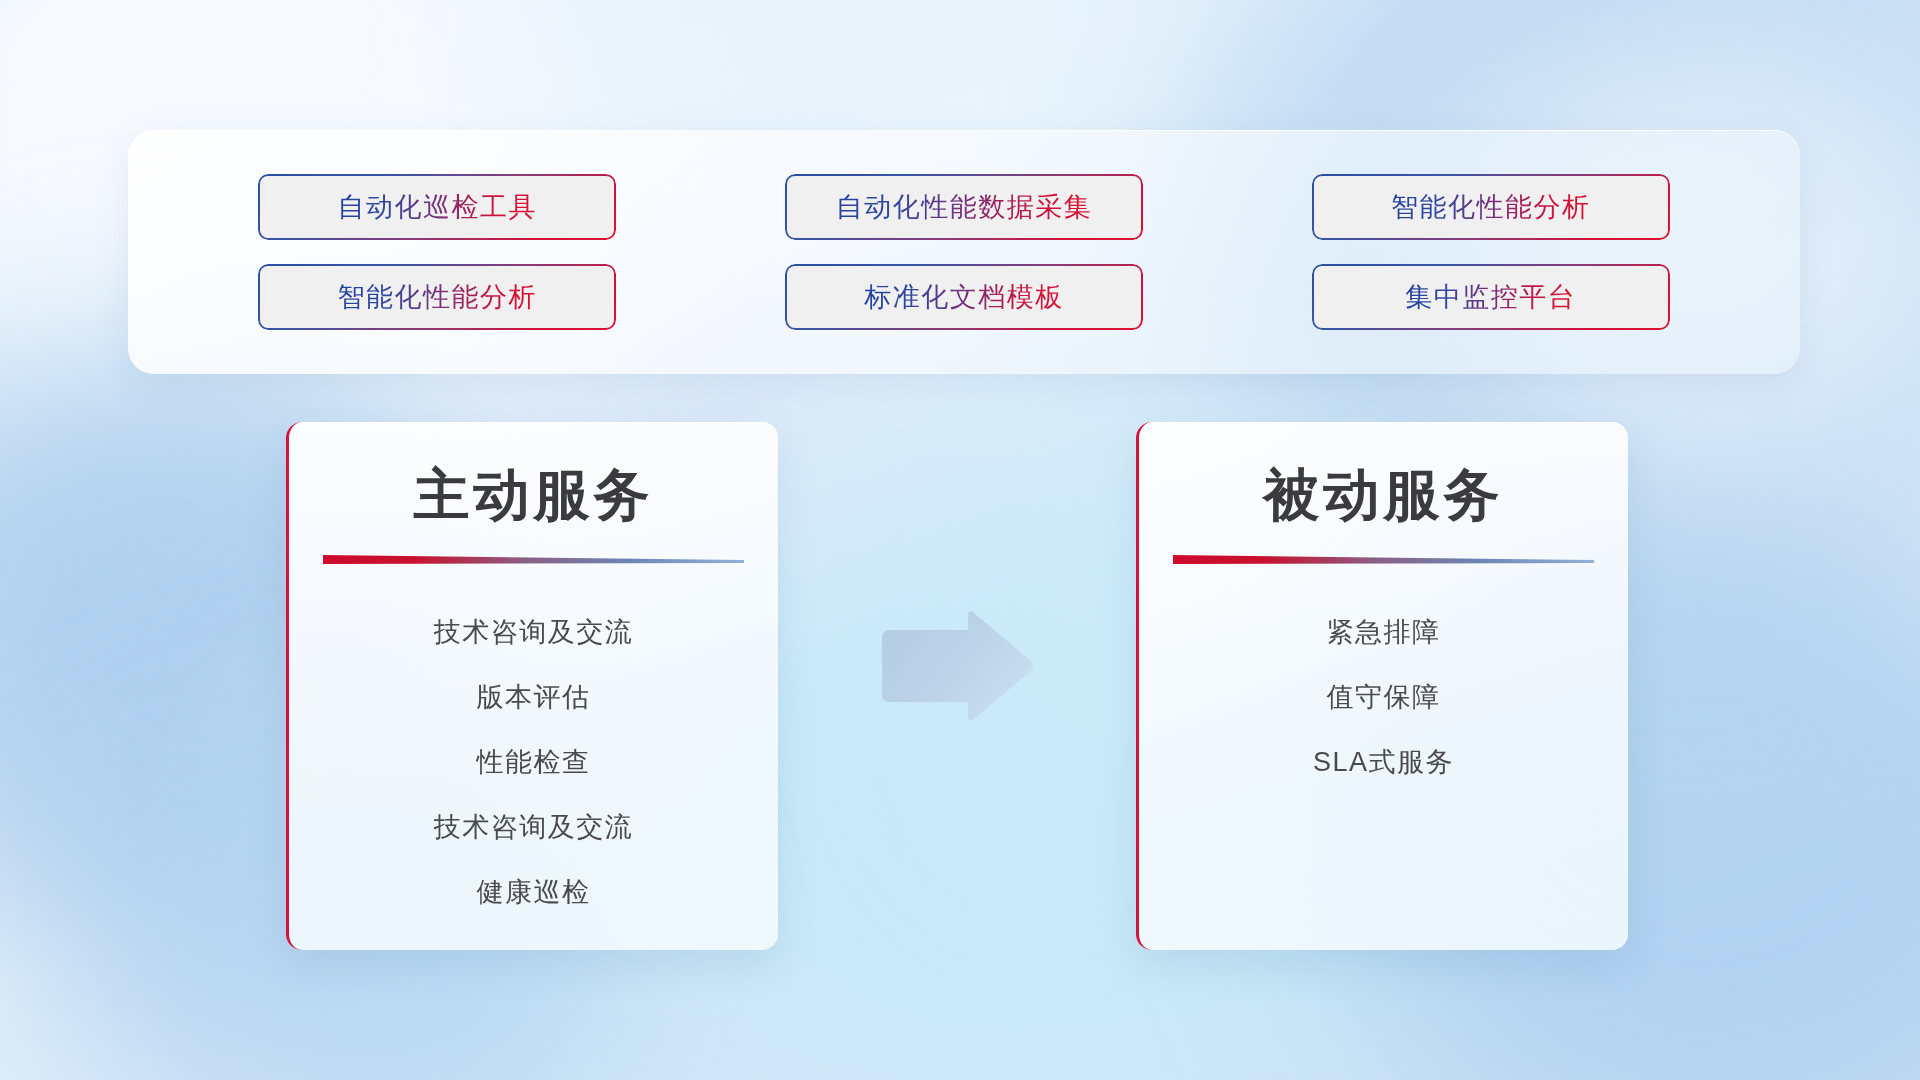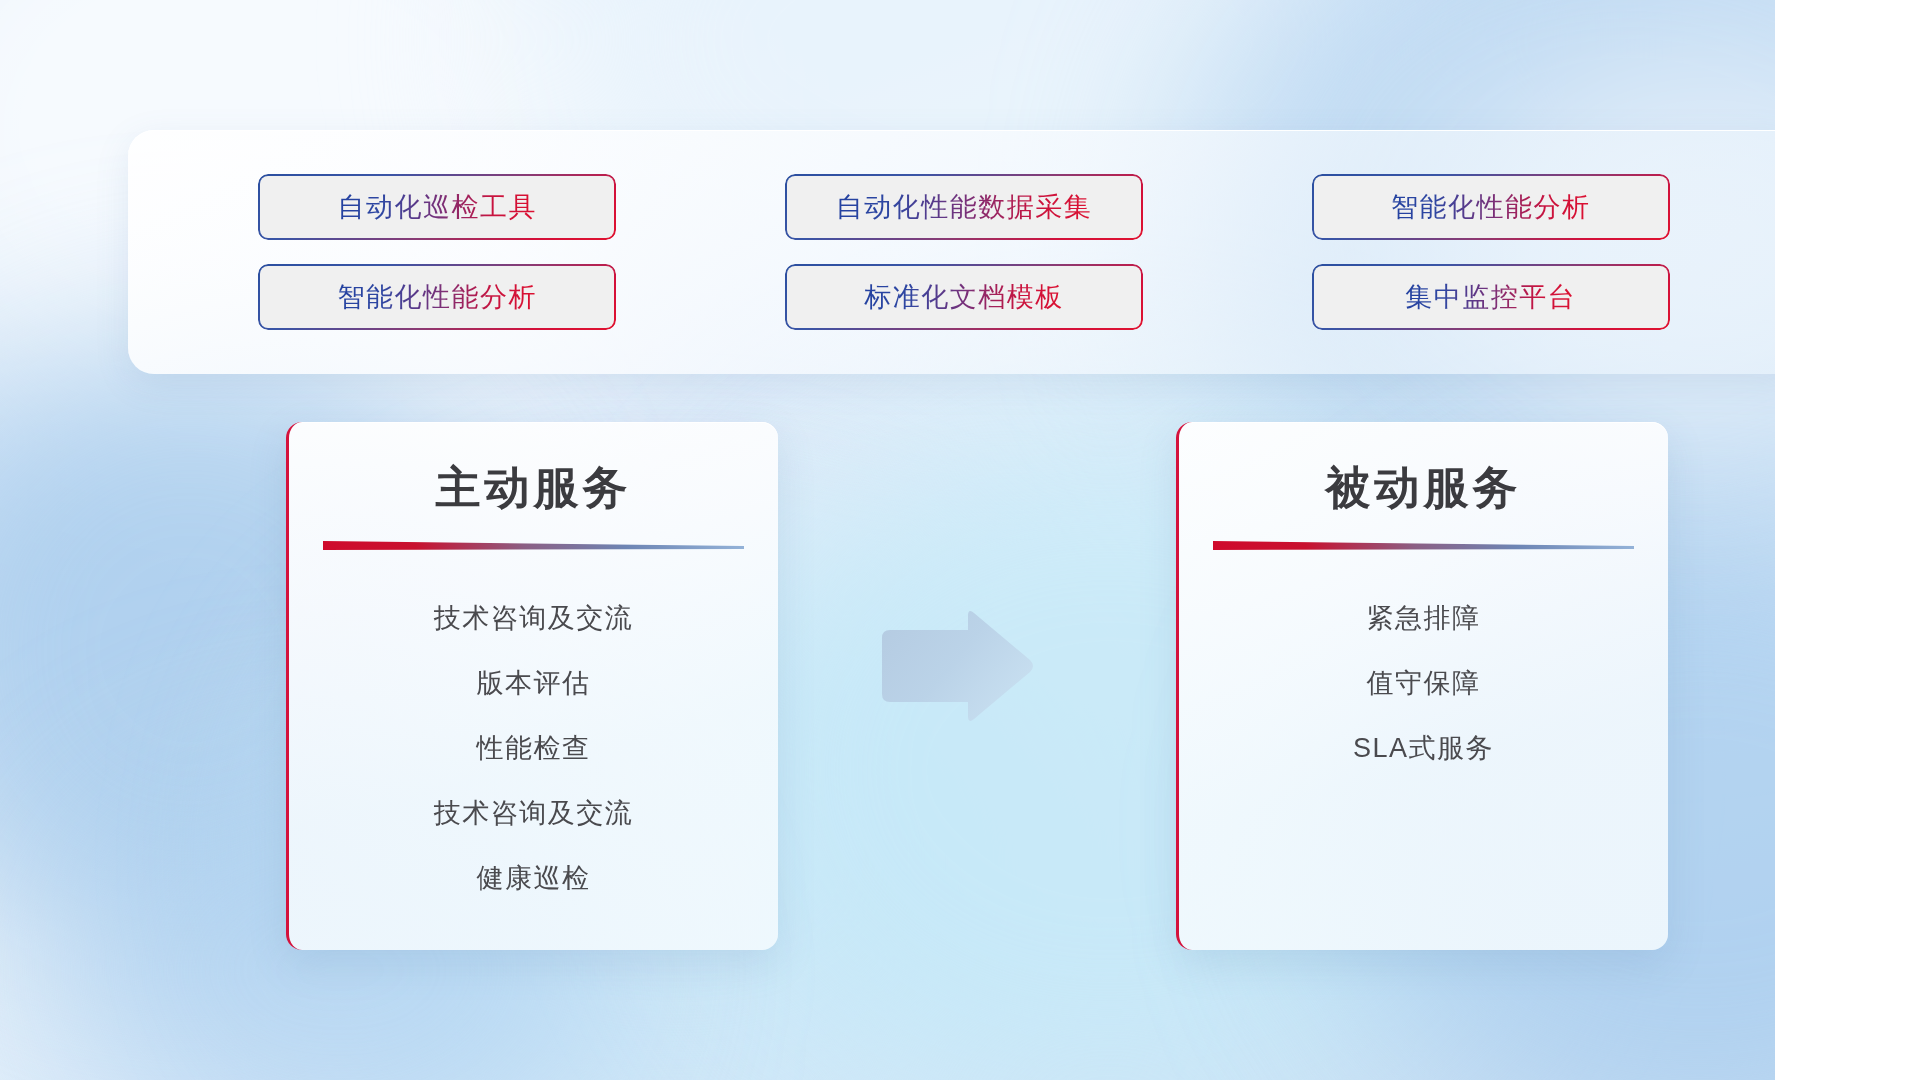--- a/index.html
+++ b/index.html
@@ -7,21 +7,21 @@
     margin: 0;
     padding: 0;
     width: 1920px;
     height: 1080px;
     overflow: hidden;
     font-family: "Liberation Sans", "DejaVu Sans", sans-serif;
   }
 
   #stage {
     position: relative;
-    width: 1775px;
+    width: 1920px;
     height: 1080px;
     overflow: hidden;
     background: #cfe2f5;
   }
 
   
   .bg-base {
     position: absolute;
     inset: 0;
     background:
@@ -135,24 +135,24 @@
                   rgba(246,251,254,0.86) 62%,
                   rgba(243,250,254,0.88) 100%);
     box-shadow: 0 14px 38px rgba(88,128,172,0.16),
                 inset 0 1px 0 rgba(255,255,255,0.9);
     padding: 30px 34px 0 34px;
     display: flex;
     flex-direction: column;
     align-items: center;
   }
   .card-left  { left: 286px; }
-  .card-right { left: 1136px; margin-left: 40px; }
+  .card-right { left: 1136px; }
 
   .svc-title {
-    font-size: 45px;
+    font-size: 56px;
     font-weight: 700;
     color: #3b3b3f;
     letter-spacing: 4px;
     line-height: 1.25;
     margin: 8px 0 0 0;
     text-align: center;
   }
 
   .svc-divider {
     width: 100%;

